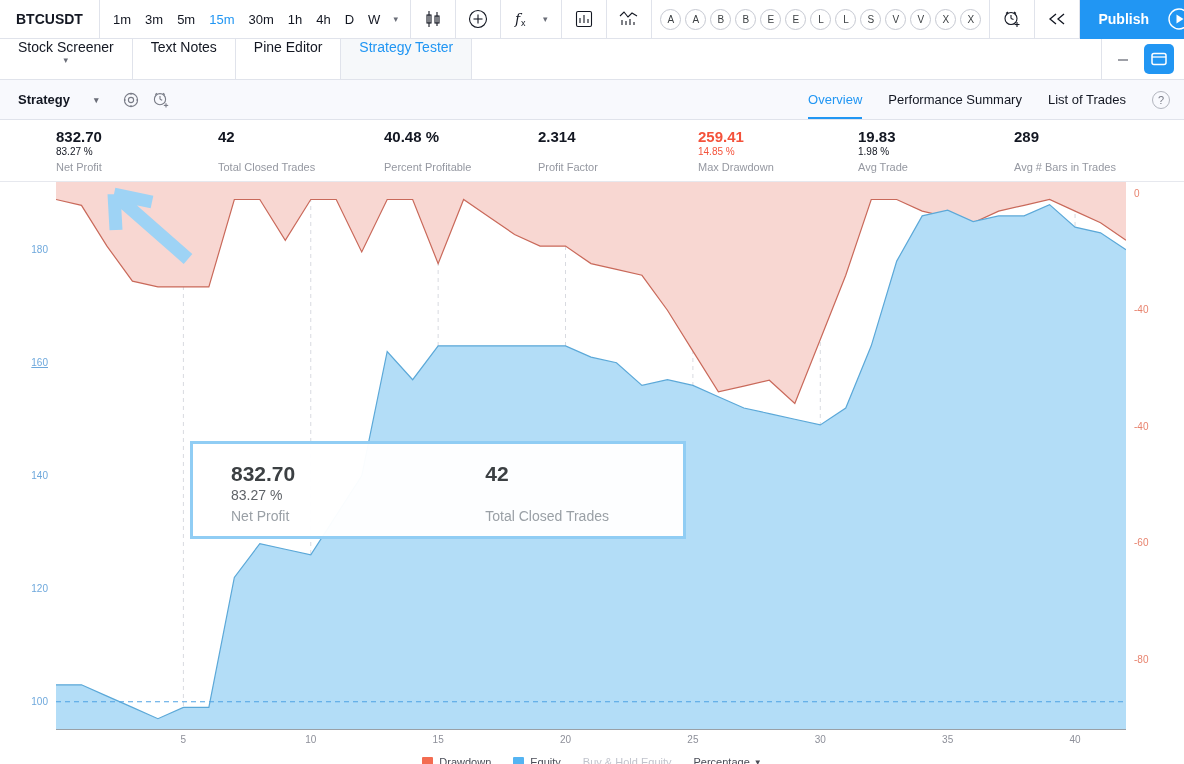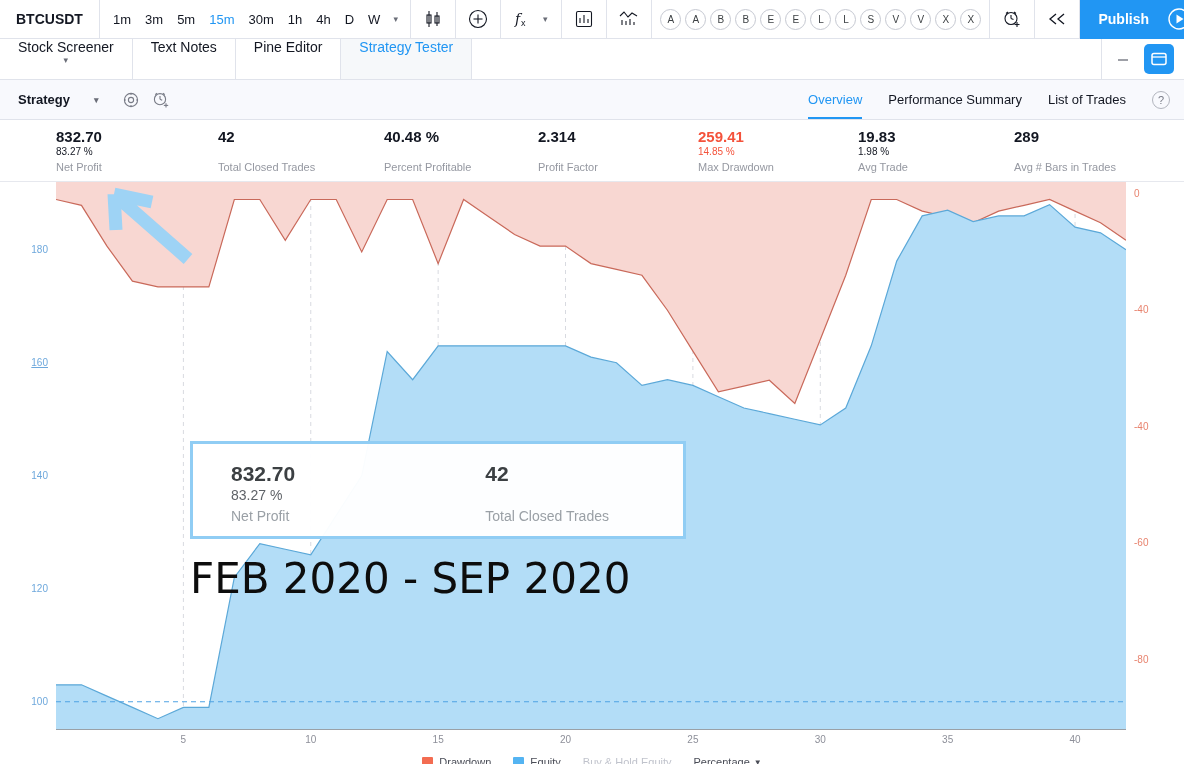--- a/index.html
+++ b/index.html
@@ -465,16 +465,15 @@
         <div class="co-pct">83.27 %</div>
         <div class="co-lbl">Net Profit</div>
       </div>
       <div class="co-col second">
         <div class="co-val">42</div>
         <div class="co-pct">&nbsp;</div>
         <div class="co-lbl">Total Closed Trades</div>
       </div>
     </div>
 
-    <div class="daterange">FEB 2020 - SEP 2020</div>
 
   </div>
 </div>
 
 </body></html>

